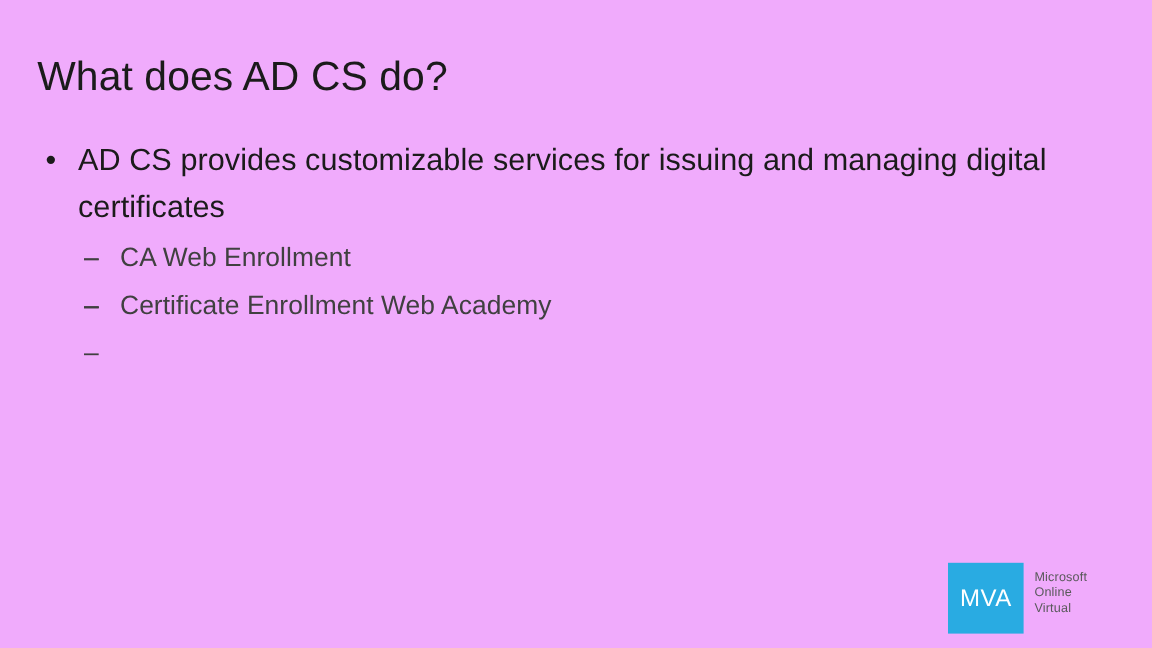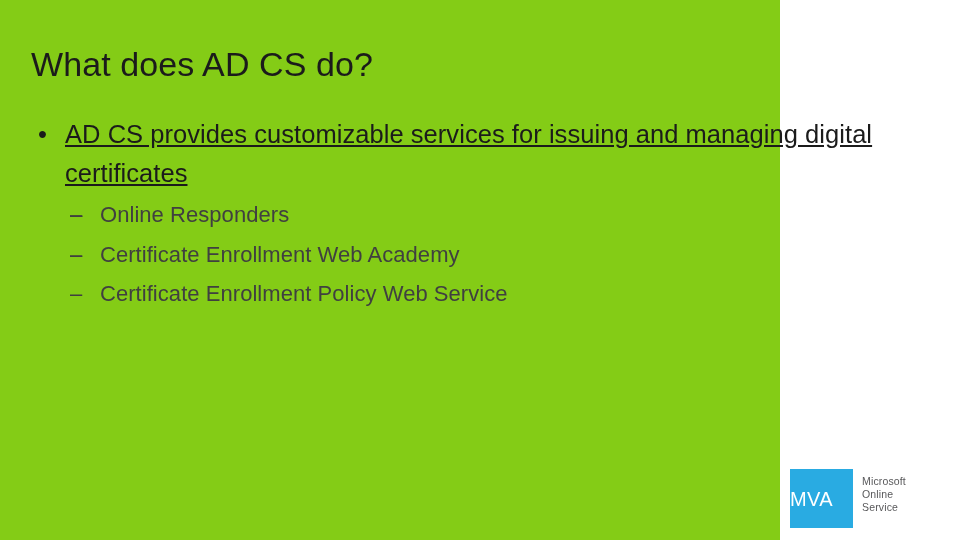--- a/index.html
+++ b/index.html
@@ -10,23 +10,23 @@
   body {
     width: 960px;
     height: 540px;
     background: #ffffff;
     font-family: "Liberation Sans", sans-serif;
     overflow: hidden;
   }
 
   .slide {
     position: relative;
-    width: 780px;
+    width: 960px;
     height: 540px;
-    background: #84cc16;
+    background: #f0abfc;
     box-sizing: border-box;
   }
 
   
   .slide-title {
     position: absolute;
     left: 31px;
     top: 19px;
     width: 880px;
     font-size: 34px;
@@ -59,21 +59,20 @@
     position: absolute;
     left: 6px;
     top: 0;
     font-size: 25.5px;
     line-height: 39px;
     color: #1b1b1b;
   }
   .bullet-l1 .l1-text {
     display: block;
     max-width: 890px;
-    text-decoration: underline;
   }
 
   
   .sub-list {
     margin: 2px 0 0 0;
     padding: 0;
     list-style: none;
   }
   .bullet-l2 {
     position: relative;
@@ -101,21 +100,21 @@
     top: 469px;
     display: flex;
     align-items: flex-start;
   }
   .mva-square {
     width: 63px;
     height: 59px;
     background: #29abe2;
     display: flex;
     align-items: center;
-    justify-content: flex-start;
+    justify-content: center;
     flex: none;
   }
   .mva-square-text {
     color: #ffffff;
     font-size: 20px;
     font-weight: 300;
     letter-spacing: 0.4px;
     line-height: 1;
   }
   .mva-words {
@@ -143,44 +142,43 @@
       <span class="marker">•</span>
       <span class="l1-text">AD CS provides customizable services for issuing and managing digital certificates</span>
     </div>
 
     <ul class="sub-list">
       <li class="bullet-l2">
         <span class="marker">–</span>
       </li>
       <li class="bullet-l2">
         <span class="marker">–</span>
+        <span>CA Web Enrollment</span>
       </li>
       <li class="bullet-l2">
         <span class="marker">–</span>
-        <span>Online Responders</span>
       </li>
       <li class="bullet-l2">
         <span class="marker">–</span>
       </li>
       <li class="bullet-l2">
         <span class="marker">–</span>
         <span>Certificate Enrollment Web Academy</span>
       </li>
       <li class="bullet-l2">
         <span class="marker">–</span>
-        <span>Certificate Enrollment Policy Web Service</span>
       </li>
     </ul>
 
   </div>
 
   <div class="mva-logo">
     <div class="mva-square">
       <span class="mva-square-text">MVA</span>
     </div>
     <div class="mva-words">
       <span>Microsoft</span>
       <span>Online</span>
-      <span>Service</span>
+      <span>Virtual</span>
     </div>
   </div>
 
 </div>
 
 </body></html>

